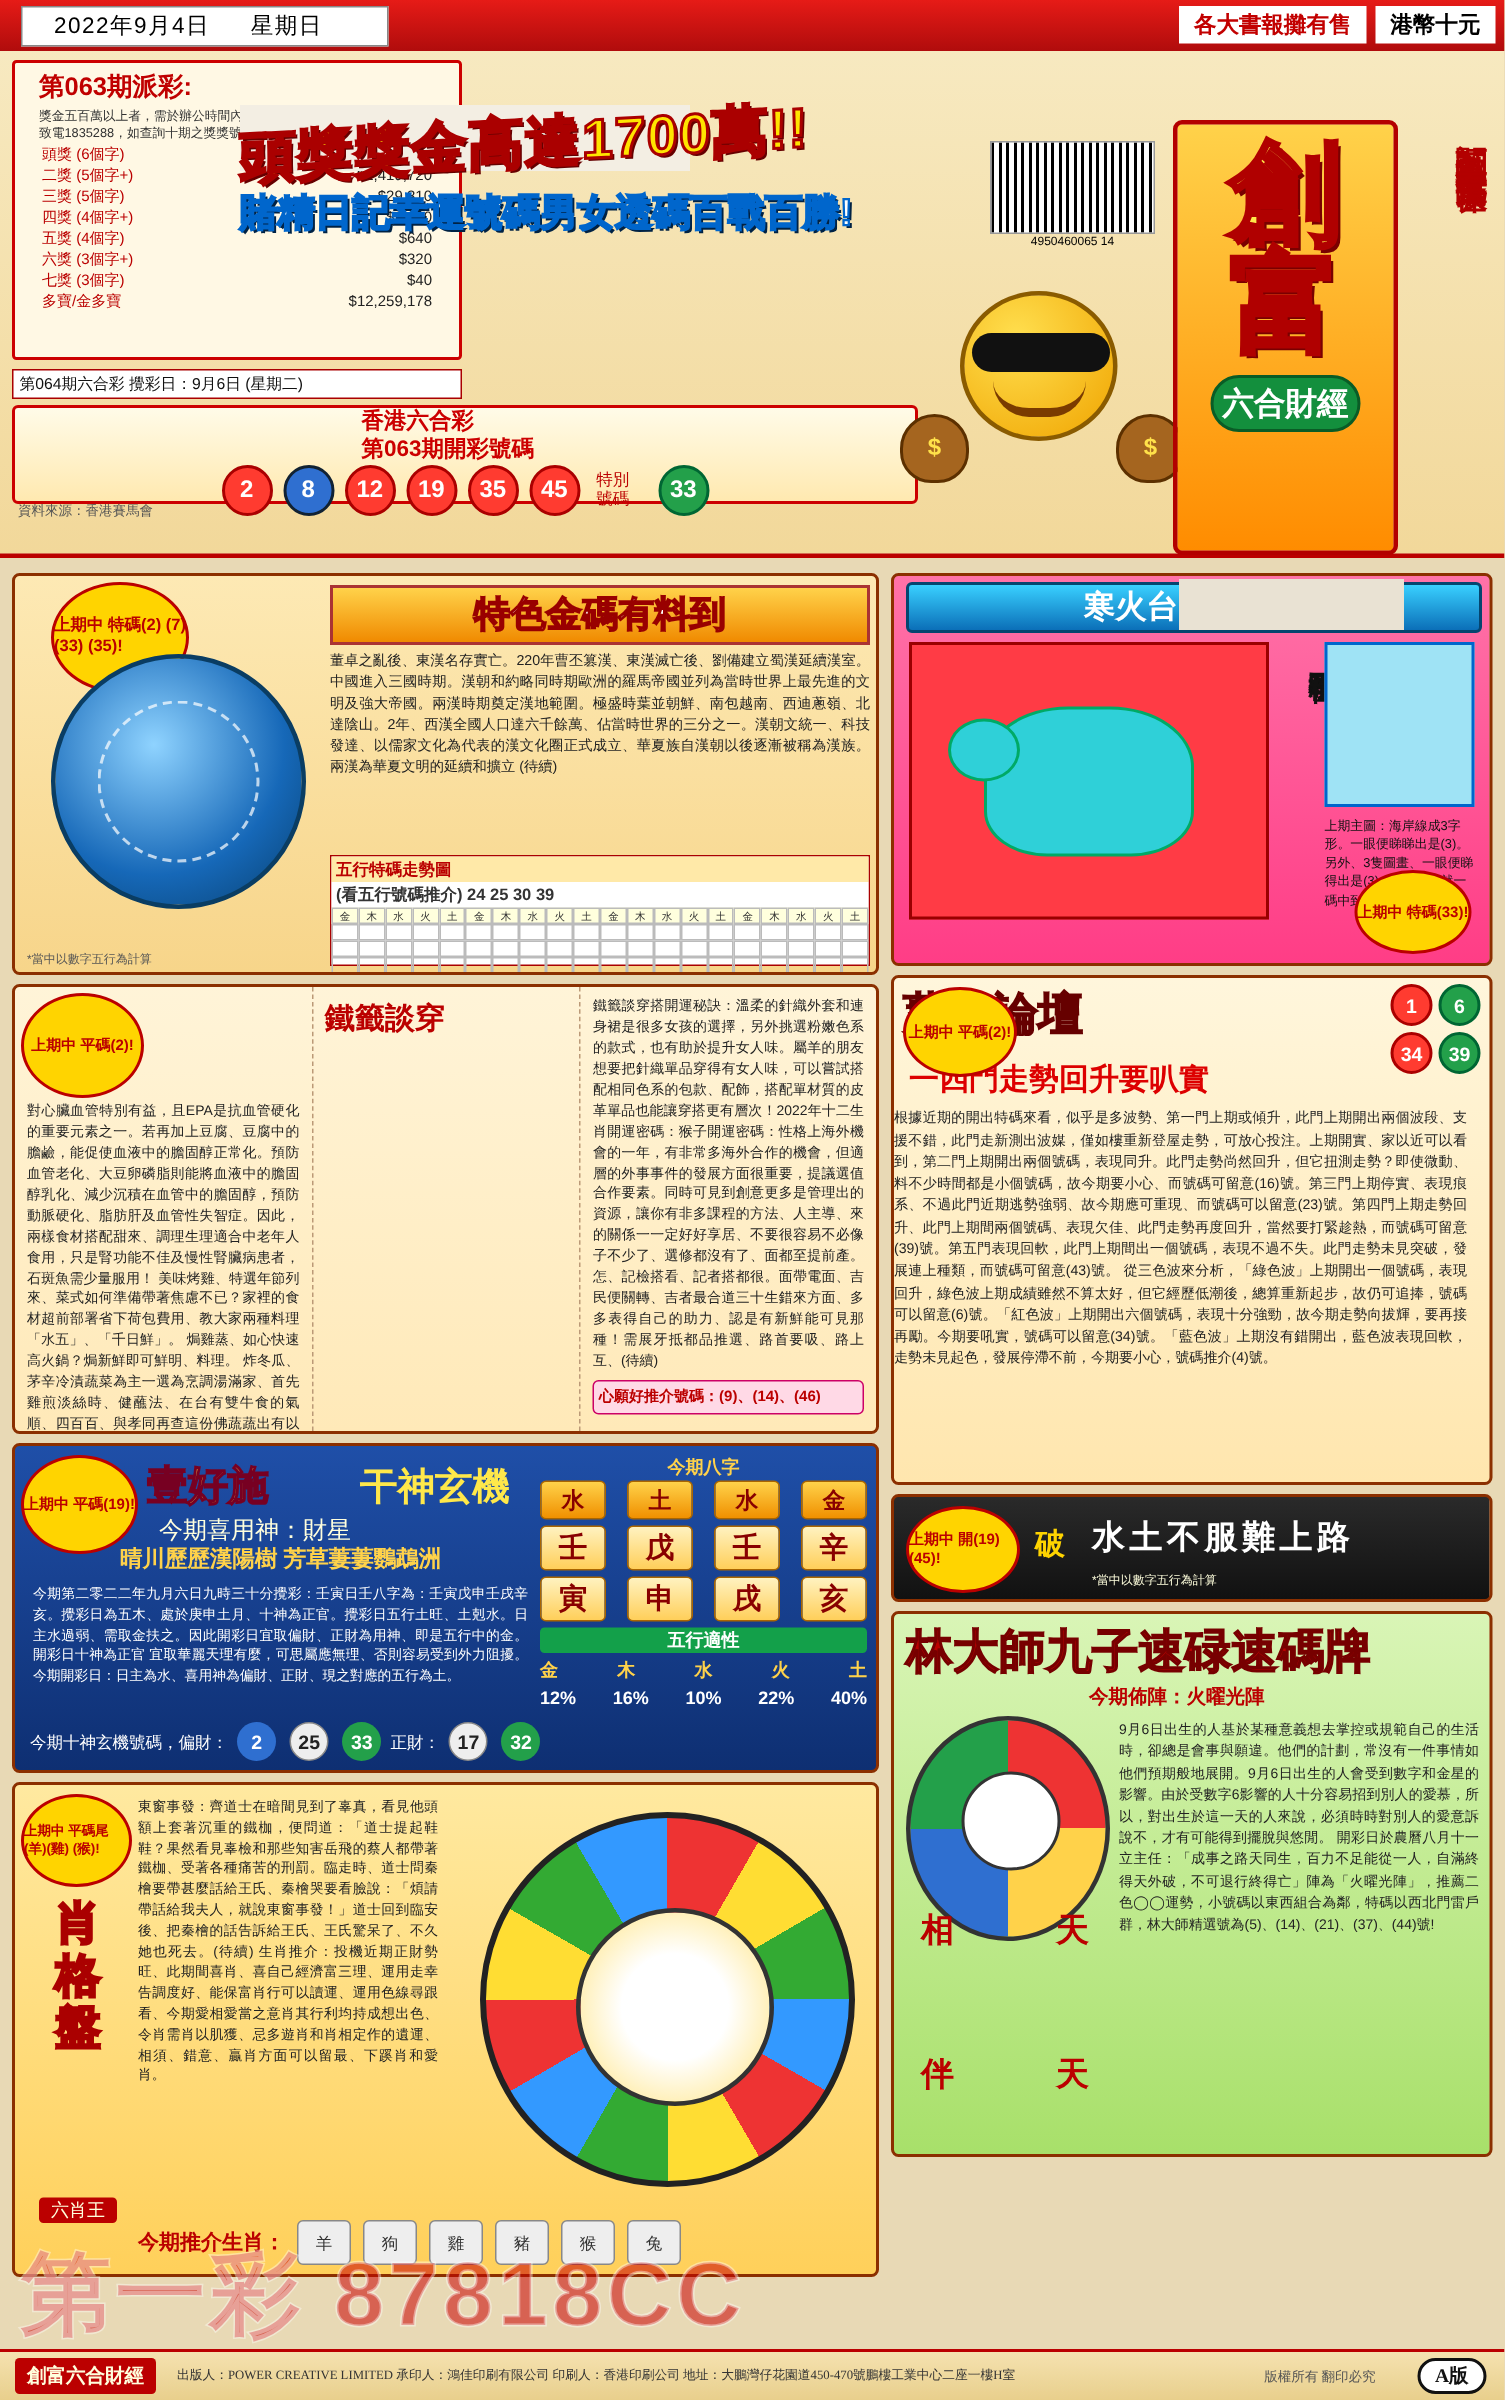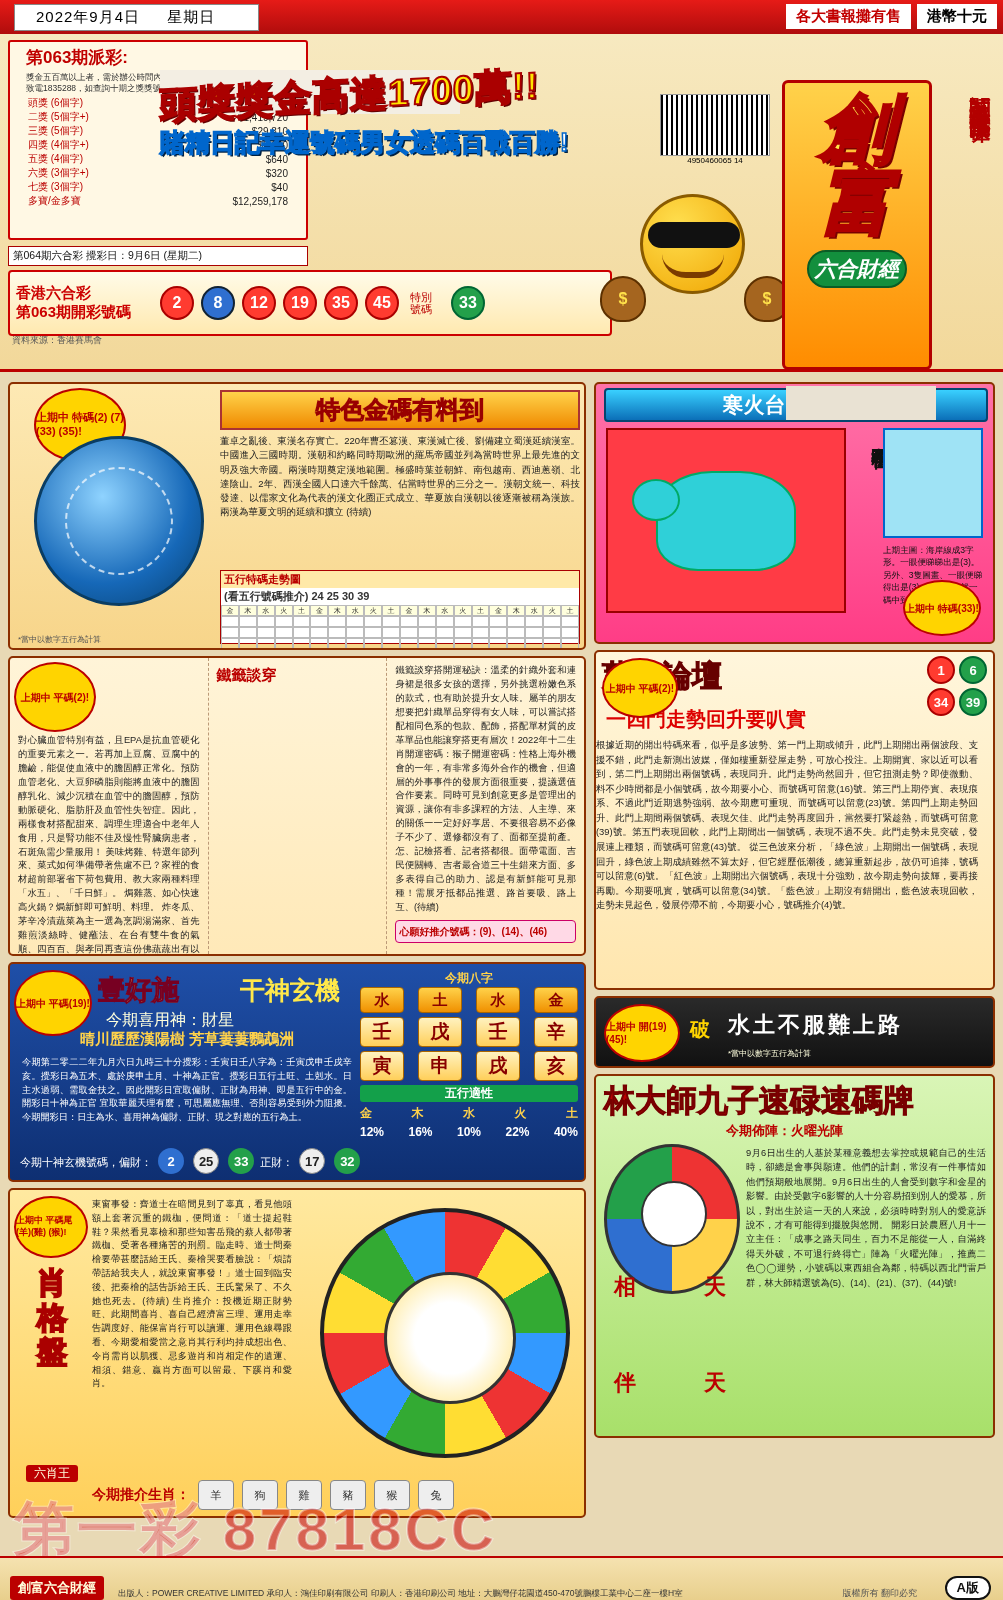--- a/index.html
+++ b/index.html
@@ -50,21 +50,21 @@
   .payout td.val { text-align:right; color:#222; font-weight:normal;}
   .nextdraw {
     position:absolute; left:8px; top:212px; width:300px;
     background:#fff; border:1px solid #a00; font-size:10.5px;
     padding:2px 4px; color:#111;
   }
   .resultbar {
     position:absolute; left:8px; top:236px; width:604px; height:66px;
     background:linear-gradient(#fffbe8,#ffe9b0);
     border:2px solid #c00; border-radius:4px;
-    display:flex; align-items:center;
+    display:flex; align-items:center;flex-direction:column;
   }
   .resultbar .rb-title {
     width:150px; padding-left:6px; color:#c00; font-weight:bold;
     font-size:15px; line-height:1.25;
   }
   .balls { display:flex; align-items:center; gap:7px; }
   .ball {
     width:34px; height:34px; border-radius:50%;
     display:flex; align-items:center; justify-content:center;
     font-size:16px; font-weight:bold; color:#111;
@@ -96,21 +96,21 @@
   .barcode {
     position:absolute; left:660px; top:60px; width:110px; height:62px;
     background:#fff; border:1px solid #999;
     background-image:repeating-linear-gradient(90deg,#000 0 2px,#fff 2px 5px);
   }
   .barcode-num{position:absolute;left:660px;top:122px;width:110px;text-align:center;font-size:8px;}
   .logo-box {
     position:absolute; left:782px; top:46px; width:150px; height:290px;
     background:linear-gradient(#ffd24a,#ff8c00);
     border:3px solid #b30000; border-radius:6px;
-    text-align:center; color:#b30000;font-style:italic;
+    text-align:center; color:#b30000;
   }
   .logo-box .big {
     font-size:74px; font-weight:bold; color:#ffe84a;
     -webkit-text-stroke:3px #b00000; line-height:0.98; margin-top:10px;
     text-shadow:3px 3px 0 #7a0000;
   }
   .logo-box .sub {
     margin-top:12px; font-size:21px; font-weight:bold; color:#fff;
     background:#138f3d; border-radius:20px; padding:3px 6px; display:inline-block;
     border:2px solid #0a5c26;
@@ -199,21 +199,21 @@
   }
   .art-col{ padding:6px 8px; font-size:9.3px; line-height:1.5; color:#222; text-align:justify;}
   .art-col.a{width:200px;border-right:1px dashed #b97;}
   .art-col.b{width:180px;border-right:1px dashed #b97;}
   .art-col.c{width:198px;}
   .art-badge{
     position:absolute;left:4px;top:4px;width:82px;height:70px;background:#ffd400;
     border-radius:50%;border:2px solid #b00;color:#b00;font-size:10px;font-weight:bold;
     display:flex;flex-direction:column;align-items:center;justify-content:center;line-height:1.3;
   }
-  .art-title{color:#b00;font-weight:bold;font-size:15px;margin-bottom:3px;}
+  .art-title{color:#b00;font-weight:bold;font-size:20px;margin-bottom:3px;}
   .pink-box{background:#ffd9e6;border:1px solid #c06;border-radius:4px;padding:3px;margin-top:5px;font-size:10px;color:#b00;font-weight:bold;}
 
   
   .p-wu { margin-top:6px; height:220px; background:linear-gradient(#1f4fa8,#0e2f72); color:#fff;}
   .wu-badge{
     position:absolute;left:4px;top:6px;width:78px;height:66px;background:#ffd400;border-radius:50%;
     border:2px solid #b00;color:#b00;font-size:10px;font-weight:bold;
     display:flex;flex-direction:column;align-items:center;justify-content:center;line-height:1.3;
   }
   .wu-title{position:absolute;left:88px;top:8px;font-size:27px;font-weight:bold;color:#ffd24a;-webkit-text-stroke:1px #702;}
@@ -338,23 +338,23 @@
   .r-lin .compass::after{content:"";position:absolute;left:34px;top:34px;width:62px;height:62px;border-radius:50%;background:#fff;border:2px solid #333;}
   .r-lin .cword{position:absolute;font-size:22px;font-weight:bold;color:#b00;}
 
   
   .watermark{
     position:absolute;left:14px;top:1490px;font-size:60px;font-weight:bold;
     color:rgba(200,0,0,.55);-webkit-text-stroke:2px rgba(255,255,255,.4);
     letter-spacing:3px;
   }
   .footer{
-    position:absolute;left:0;bottom:0;width:1003px;height:44px;
+    position:absolute;left:0;bottom:0;width:1003px;height:34px;
     background:linear-gradient(#f5e2b0,#e8cf8c);border-top:2px solid #b00;
-    font-size:8.5px;color:#333;display:flex;align-items:flex-end;
+    font-size:8.5px;color:#333;display:flex;align-items:center;font-family:Liberation Serif, serif;
   }
   .footer .flogo{margin-left:10px;background:#b00;color:#ffd;font-size:13px;font-weight:bold;padding:3px 8px;border-radius:3px;}
   .footer .ftxt{margin-left:14px;}
   .footer .fver{position:absolute;right:12px;background:#fff;border:2px solid #111;border-radius:16px;padding:1px 10px;font-size:13px;font-weight:bold;color:#111;}
   .footer .fright{position:absolute;right:86px;font-size:9px;color:#555;}
 </style>
 </head>
 <body>
 
 <div class="page">

